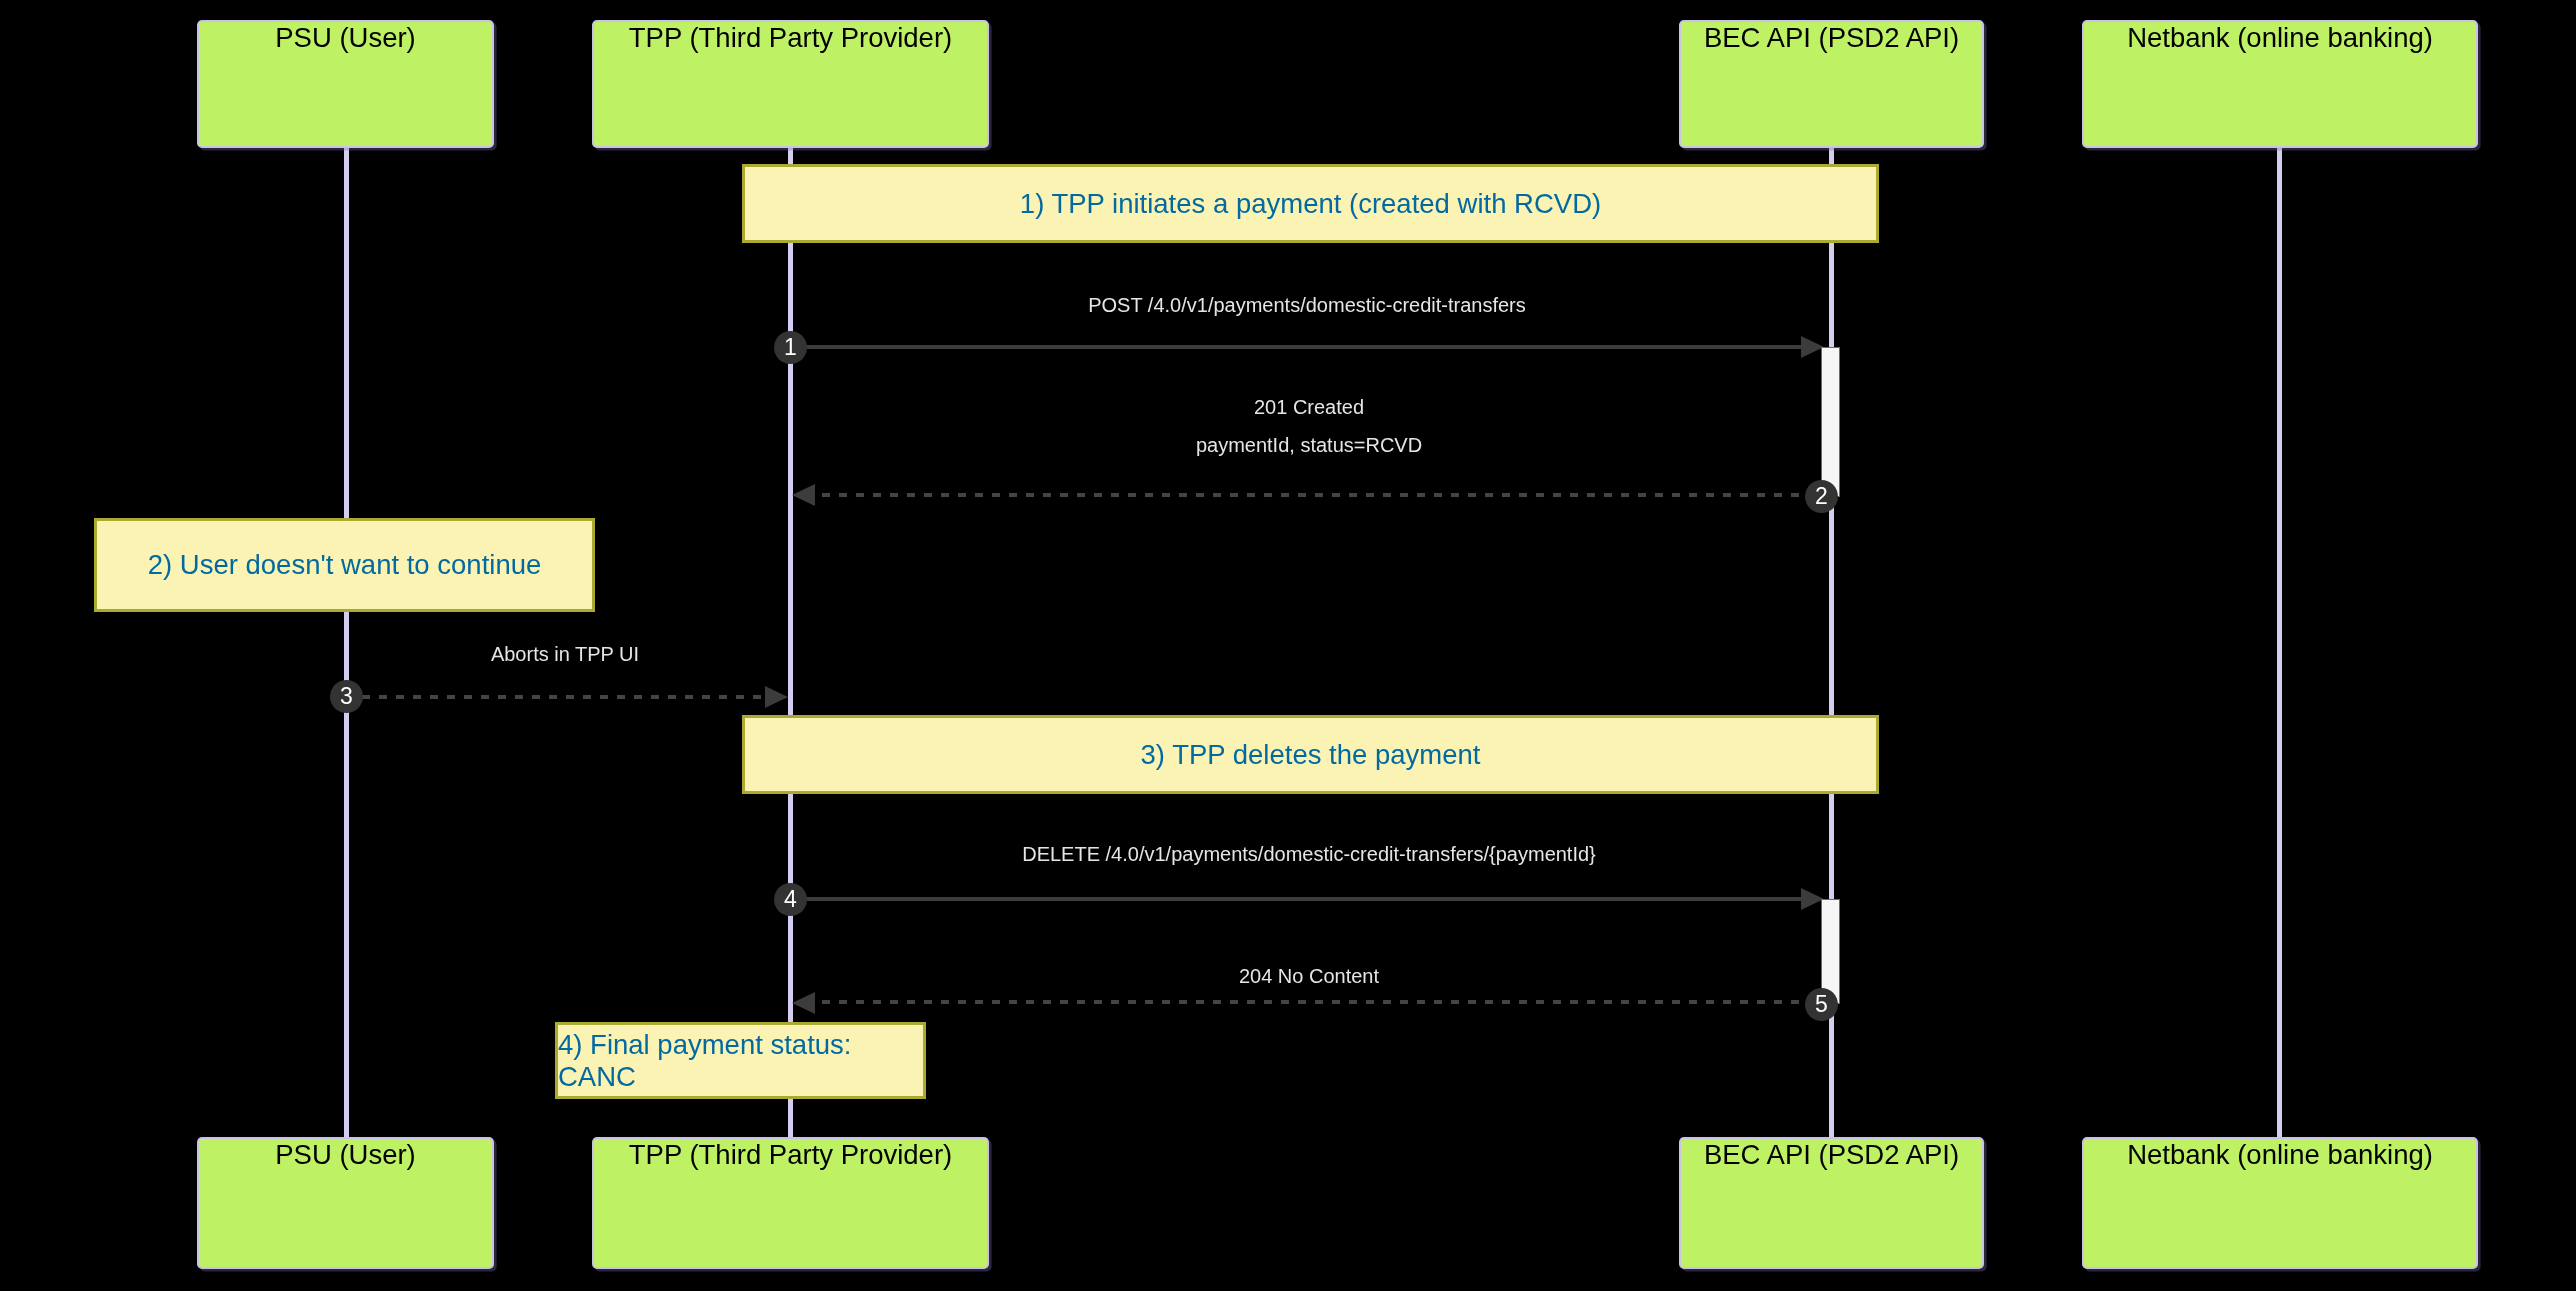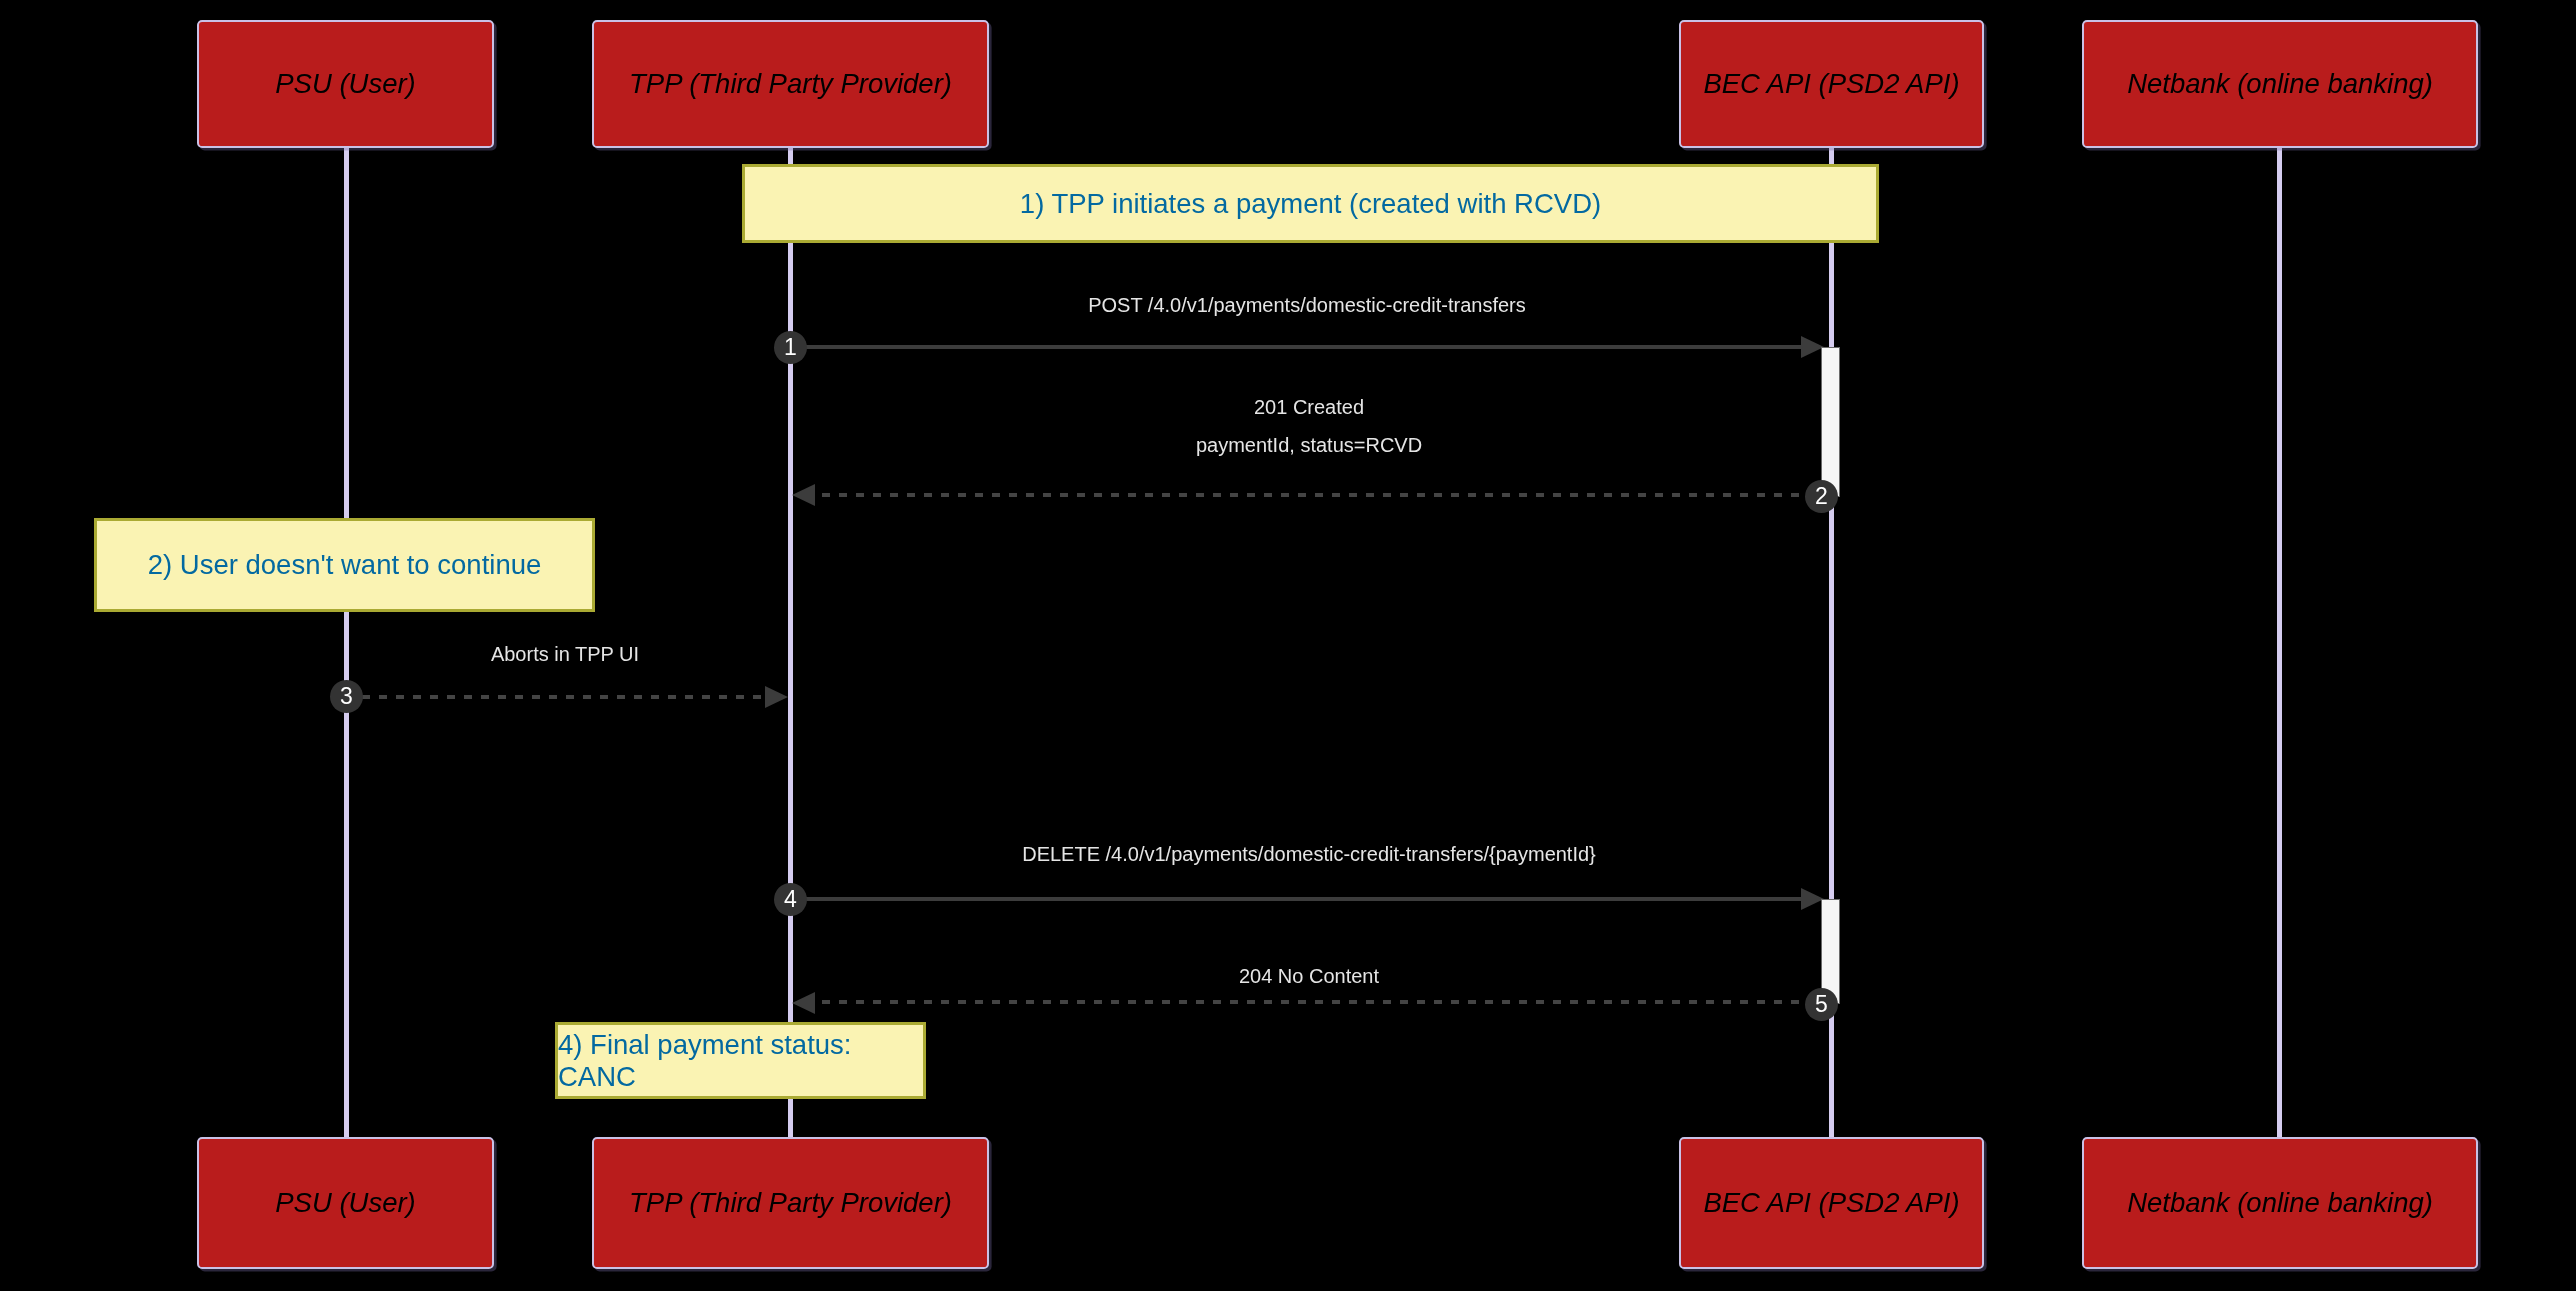--- a/index.html
+++ b/index.html
@@ -1,25 +1,24 @@
 <!DOCTYPE html>
 <html style="font-size:10.2px"><head>
 <meta charset="utf-8">
 <style>
   html,body{margin:0;padding:0;background:#000;}
   .canvas{
     position:relative;width:2576px;height:1292px;background:#000000;
     font-family:"Liberation Sans", sans-serif;overflow:hidden;
   }
   .actor{
-    position:absolute;background:#b91c1c;border:2.6px solid #C9C1E6;border-radius:5.1px;
-    display:flex;align-items:center;justify-content:center;
+    position:absolute;background:#bef264;border:2.6px solid #C9C1E6;border-radius:5.1px;
+    display:flex;justify-content:center;
     color:#000;font-size:27.5px;box-shadow:2.6px 2.6px 0 rgba(120,110,170,0.35);
     box-sizing:border-box;
-    font-style:italic;
   }
   .lifeline{position:absolute;width:4.5px;background:#D5CCEF;}
   .note{
     position:absolute;background:#FAF3B3;border:3.2px solid #AAAA33;
     display:flex;align-items:center;justify-content:center;
     color:#0369a1;font-size:27.5px;box-sizing:border-box;
   }
   .msg{
     position:absolute;color:#e5e5e5;font-size:20px;white-space:nowrap;
     transform:translate(-50%,-50%);
@@ -87,20 +86,23 @@
     </div>
 
   <div class="msg" style="left:565px;top:654px;">Aborts in TPP UI</div>
   <div class="arrow-dotted" style="left:362px;top:695px;width:404px;"></div>
   <div class="head-right" style="left:765px;top:686px;"></div>
 
   <div class="note" style="left:742px;top:164px;width:1137px;height:79px;">
       <span>1) TPP initiates a payment (created with RCVD)</span>
     </div>
 
+  <div class="note" style="left:742px;top:715px;width:1137px;height:79px;">
+      <span>3) TPP deletes the payment</span>
+    </div>
 
   <div class="msg" style="left:1309px;top:854px;">DELETE /4.0/v1/payments/domestic-credit-transfers/{paymentId}</div>
   <div class="arrow-solid" style="left:790px;top:897px;width:1011px;"></div>
   <div class="head-right" style="left:1801px;top:888px;"></div>
 
   <div class="activation" style="left:1821px;top:899px;height:105px;"></div>
 
   <div class="msg" style="left:1309px;top:956px;margin-top:20px;">204 No Content</div>
   <div class="arrow-dotted" style="left:822px;top:1000px;width:982px;"></div>
   <div class="head-left" style="left:792px;top:992px;"></div>

